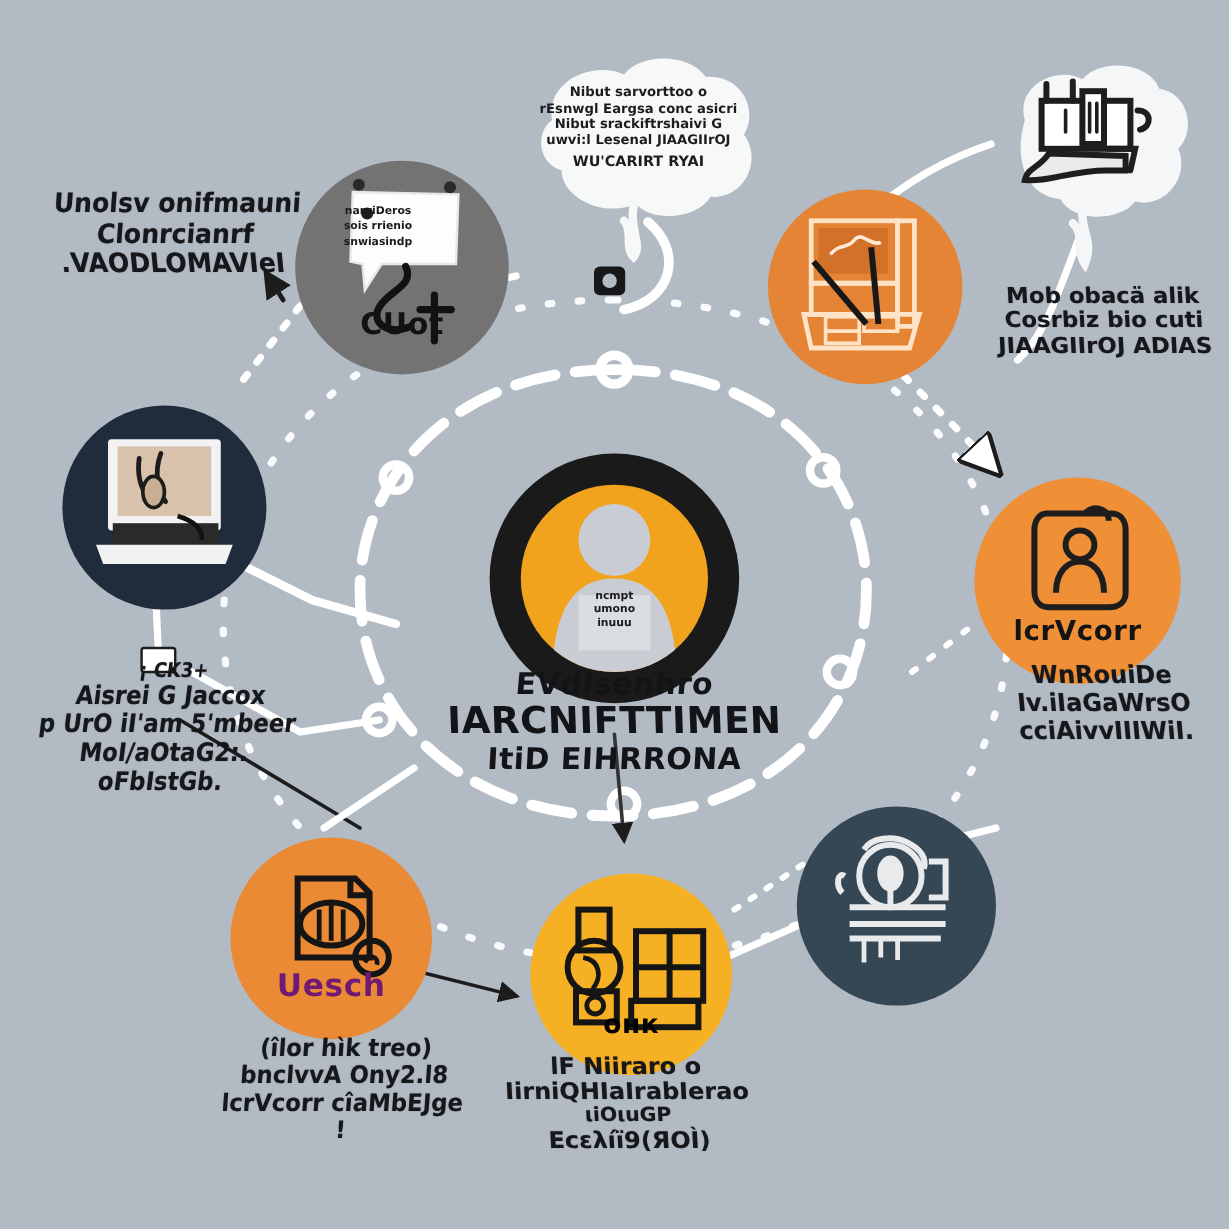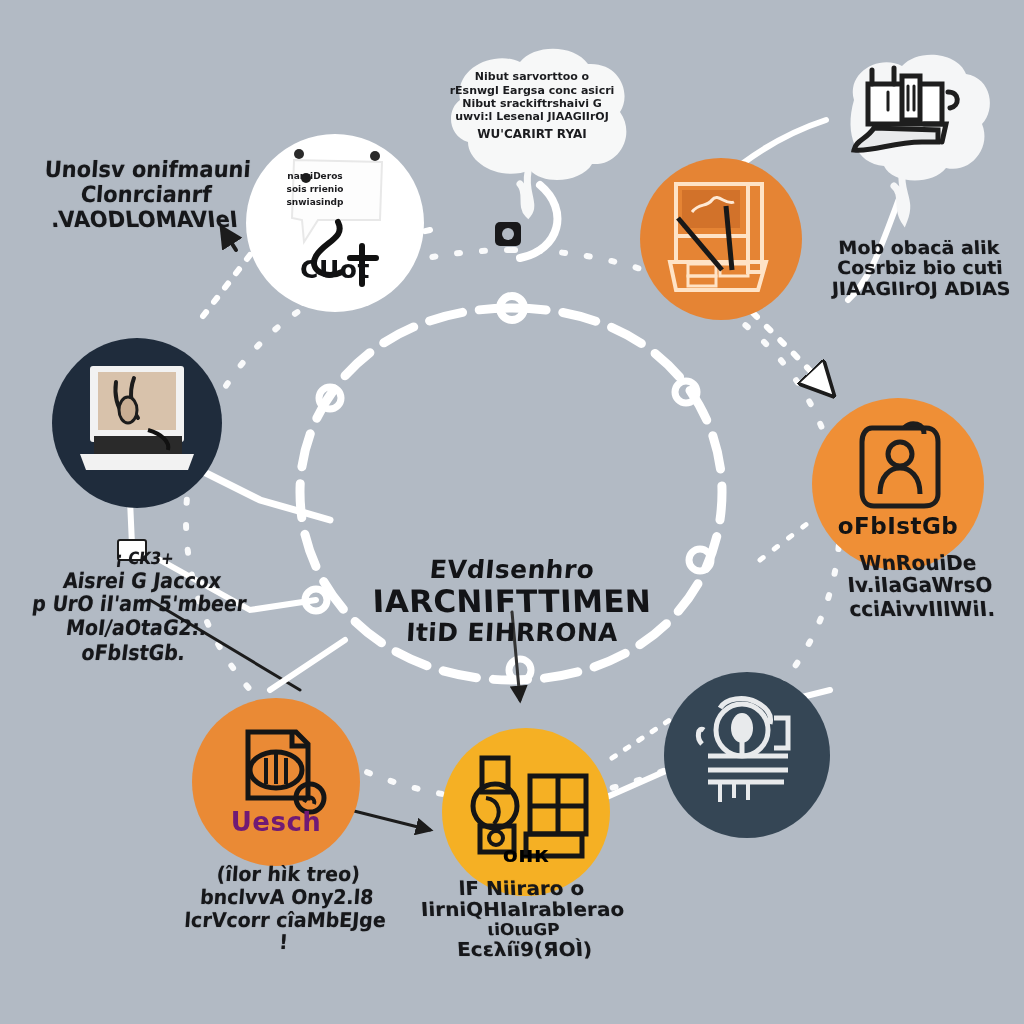--- a/index.html
+++ b/index.html
@@ -100,28 +100,42 @@
       <path d="M540,185 C570,210 560,250 520,258" stroke="#ffffff" stroke-width="8"></path>
       <path d="M826,120 C780,135 745,160 722,180" stroke="#ffffff" stroke-width="6"></path>
       <path d="M900,196 C880,250 870,280 848,300" stroke="#ffffff" stroke-width="6"></path>
       <path d="M512,612 L520,700" stroke="#333" stroke-width="3" marker-end="url(#arrowDark)"></path>
       <path d="M236,250 L222,228" stroke="#1c1c1c" stroke-width="4" marker-end="url(#arrowDark)"></path>
       <rect x="495" y="222" width="26" height="24" rx="5" fill="#18181a"></rect>
       <circle cx="508" cy="234" r="6" fill="#b2bac4"></circle>
     </g>
   </svg>
 
+  <div class="node" style="left:408px;top:378px;width:208px;height:208px;background:#1a1a1a;">
+    <div style="position:absolute;left:26px;top:26px;width:156px;height:156px;border-radius:50%;background:#f2a31e;overflow:hidden;">
+      <svg viewBox="0 0 156 156" width="156" height="156">
+        <circle cx="78" cy="46" r="30" fill="#c9cdd3"></circle>
+        <path d="M78 78 C44 78 28 104 26 156 L130 156 C128 104 112 78 78 78 Z" fill="#c9cdd3"></path>
+        <rect x="48" y="92" width="60" height="46" fill="#dadde1"></rect>
+      </svg>
+      <div style="position:absolute;left:0;right:0;top:88px;text-align:center;font-size:9px;font-weight:700;color:#1b1b1e;line-height:1.25;">
+        <span>ncmpt</span><br>
+        <span>umono</span><br>
+        <span>inuuu</span>
+      </div>
+    </div>
+  </div>
 
   <div class="center-title" style="left:362px;top:556px;width:300px;">
     <div class="l1">EVdIsenhro</div>
     <div class="l2">IARCNIFTTIMEN</div>
     <div class="l3">ItiD  EIHRRONA</div>
   </div>
 
-  <div class="node" style="left:246px;top:134px;width:178px;height:178px;background:#ffffff;">
+  <div class="node" style="left:246px;top:134px;width:178px;height:178px;background:#737373;">
     <svg class="glyph" viewBox="0 0 178 178">
       <path d="M48 26 L136 28 L134 86 L72 86 L58 108 L56 86 L46 84 Z" fill="#fdfdfd" stroke="#e8e8e8" stroke-width="2"></path>
       <circle cx="53" cy="20" r="5" fill="#2a2a2a"></circle>
       <circle cx="129" cy="22" r="5" fill="#2a2a2a"></circle>
       <circle cx="60" cy="44" r="5" fill="#1d1d1d"></circle>
       <path d="M92 88 C100 104 78 108 70 122 C62 136 80 146 96 138" fill="none" stroke="#111" stroke-width="6" stroke-linecap="round"></path>
       <path d="M116 112 L116 150 M104 124 L130 124" fill="none" stroke="#111" stroke-width="6" stroke-linecap="round"></path>
     </svg>
     <div style="position:absolute;left:14px;top:36px;width:110px;font-size:9px;font-weight:700;color:#1b1b1e;text-align:center;line-height:1.45;">
       <span>narviDeros</span><br>
@@ -160,21 +174,21 @@
   </div>
 
   <div class="node" style="left:812px;top:398px;width:172px;height:172px;background:#ef8f36;">
     <svg class="glyph" viewBox="0 0 172 172">
       <path d="M60 30 L114 30 C122 30 126 36 126 44 L126 96 C126 104 120 108 112 108
                L62 108 C54 108 50 102 50 94 L50 44 C50 36 54 30 60 30 Z" fill="none" stroke="#1d1d1d" stroke-width="5"></path>
       <circle cx="88" cy="56" r="12" fill="none" stroke="#1d1d1d" stroke-width="5"></circle>
       <path d="M68 96 C68 78 78 70 88 70 C98 70 108 78 108 96" fill="none" stroke="#1d1d1d" stroke-width="5"></path>
       <path d="M92 30 C100 22 112 26 112 36" fill="none" stroke="#1d1d1d" stroke-width="5"></path>
     </svg>
-    <div class="inner-label" style="font-size:23px;bottom:18%;color:#141414;">oFbIstGb</div>
+    <div class="inner-label" style="font-size:23px;bottom:18%;color:#141414;">lcrVcorr</div>
   </div>
 
   <div class="node" style="left:192px;top:698px;width:168px;height:168px;background:#ea8a35;">
     <svg class="glyph" viewBox="0 0 168 168">
       <path d="M56 34 L104 34 L116 46 L116 100 L56 100 Z" fill="none" stroke="#151515" stroke-width="5"></path>
       <path d="M100 34 L100 48 L116 48" fill="none" stroke="#151515" stroke-width="5"></path>
       <ellipse cx="84" cy="72" rx="26" ry="18" fill="none" stroke="#151515" stroke-width="5"></ellipse>
       <path d="M74 60 L74 86 M84 56 L84 86 M94 60 L94 86" fill="none" stroke="#151515" stroke-width="4"></path>
       <circle cx="118" cy="100" r="14" fill="none" stroke="#151515" stroke-width="5"></circle>
       <path d="M112 104 C116 96 124 100 122 106" fill="none" stroke="#151515" stroke-width="4"></path>

